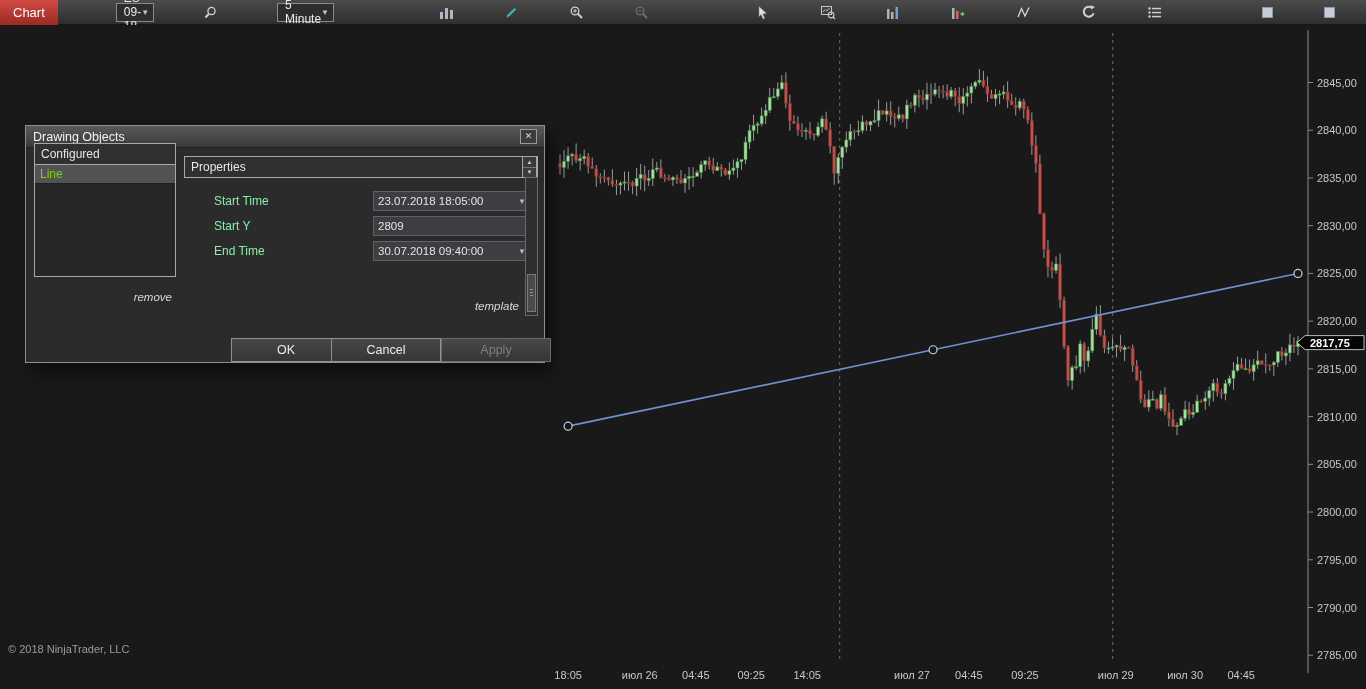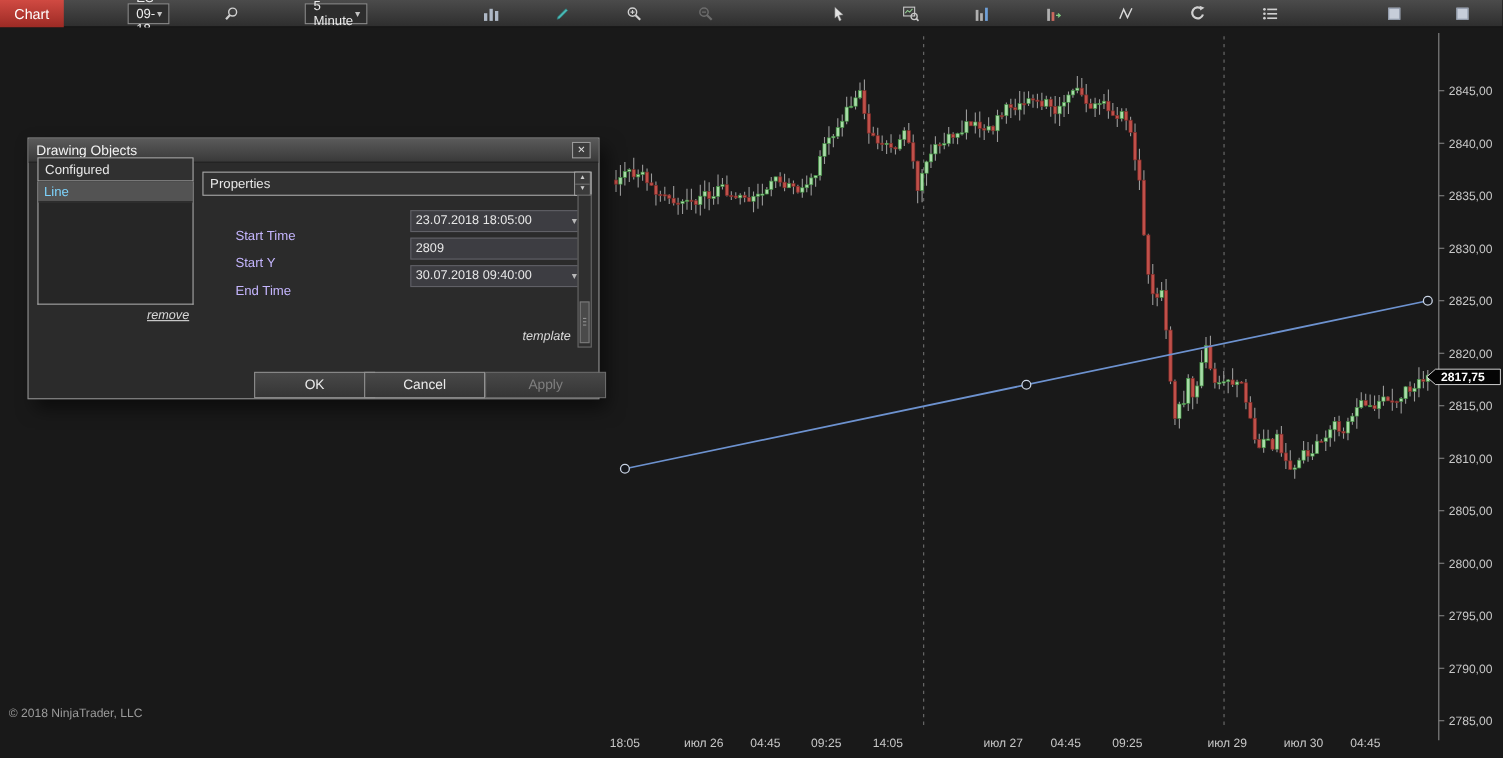--- a/index.html
+++ b/index.html
@@ -34,31 +34,31 @@
             background:#2b2b2b; border:1px solid #8f8f8f; box-shadow:7px 9px 16px rgba(0,0,0,.55); }
   .dlg-title { height:22px; background:linear-gradient(#5a5a5a,#393939); border-bottom:1px solid #222;
                display:flex; align-items:center; padding:0 7px; font-size:12.5px; color:#f2f2f2; }
   .dlg-close { margin-left:auto; width:17px; height:15px; border:1px solid #9a9a9a; background:#3c3c3c;
                color:#ddd; font-size:9px; line-height:13px; text-align:center; }
   .list-panel { position:absolute; left:8px; top:17px; width:142px; }
   .panel-header { height:22px; border:1px solid #a8a8a8; background:#303030; font-size:12px; color:#e6e6e6;
                   display:flex; align-items:center; padding:0 6px; }
   .list-body { height:112px; border:1px solid #a8a8a8; border-top:none; background:#262626; }
   .list-item { height:19px; display:flex; align-items:center; padding:0 5px; font-size:12px; color:#e8e8e8; }
-  .list-item.selected { background:#535353; color:#7dd3fc; border-bottom:1px solid #1e1e1e; }
-  .remove-link { margin-top:4px; text-align:right; font-style:italic; font-size:11.5px; color:#d9d9d9; padding-right:4px;text-decoration:underline; }
+  .list-item.selected { background:#535353; color:#84cc16; border-bottom:1px solid #1e1e1e; }
+  .remove-link { margin-top:14px; text-align:right; font-style:italic; font-size:11.5px; color:#d9d9d9; padding-right:4px; }
   .props-panel { position:absolute; left:158px; top:30px; width:354px; height:160px; }
   .props-header { position:relative; padding-right:32px; }
   .spinner { position:absolute; right:0; top:-1px; width:15px; height:22px; display:flex; flex-direction:column;
              border:1px solid #a8a8a8; }
   .spin-btn { flex:1; background:#3b3b3b; color:#cfcfcf; font-size:6px; display:flex; align-items:center;
               justify-content:center; }
   .spin-btn:first-child { border-bottom:1px solid #777; }
   .prop-row { position:absolute; left:0; width:336px; height:20px; }
-  .prop-label { position:absolute; left:30px; top:16px; font-size:12px; color:#c4b5fd; }
+  .prop-label { position:absolute; left:30px; top:3px; font-size:12px; color:#86efac; }
   .prop-field { position:absolute; left:189px; width:158px; height:20px; background:#3d3d42;
                 border:1px solid #606066; display:flex; align-items:center; font-size:11.5px;
                 color:#e6e6e6; padding:0 4px; }
   .prop-field .chev { margin-left:auto; font-size:8px; color:#b8b8b8; }
   .template-link { position:absolute; left:177px; width:158px; top:144px; text-align:right;
                    font-style:italic; font-size:11.5px; color:#d9d9d9; }
   .vscroll { position:absolute; right:0; top:21px; width:13px; height:139px; background:#2f2f2f;
              border:1px solid #6a6a6a; }
   .vthumb { position:absolute; left:1px; right:1px; top:96px; height:38px; background:#4a4a4a; border:1px solid #7a7a7a; }
   .vthumb::after { content:""; position:absolute; left:2px; right:2px; top:17px; height:1px; background:#909090;

